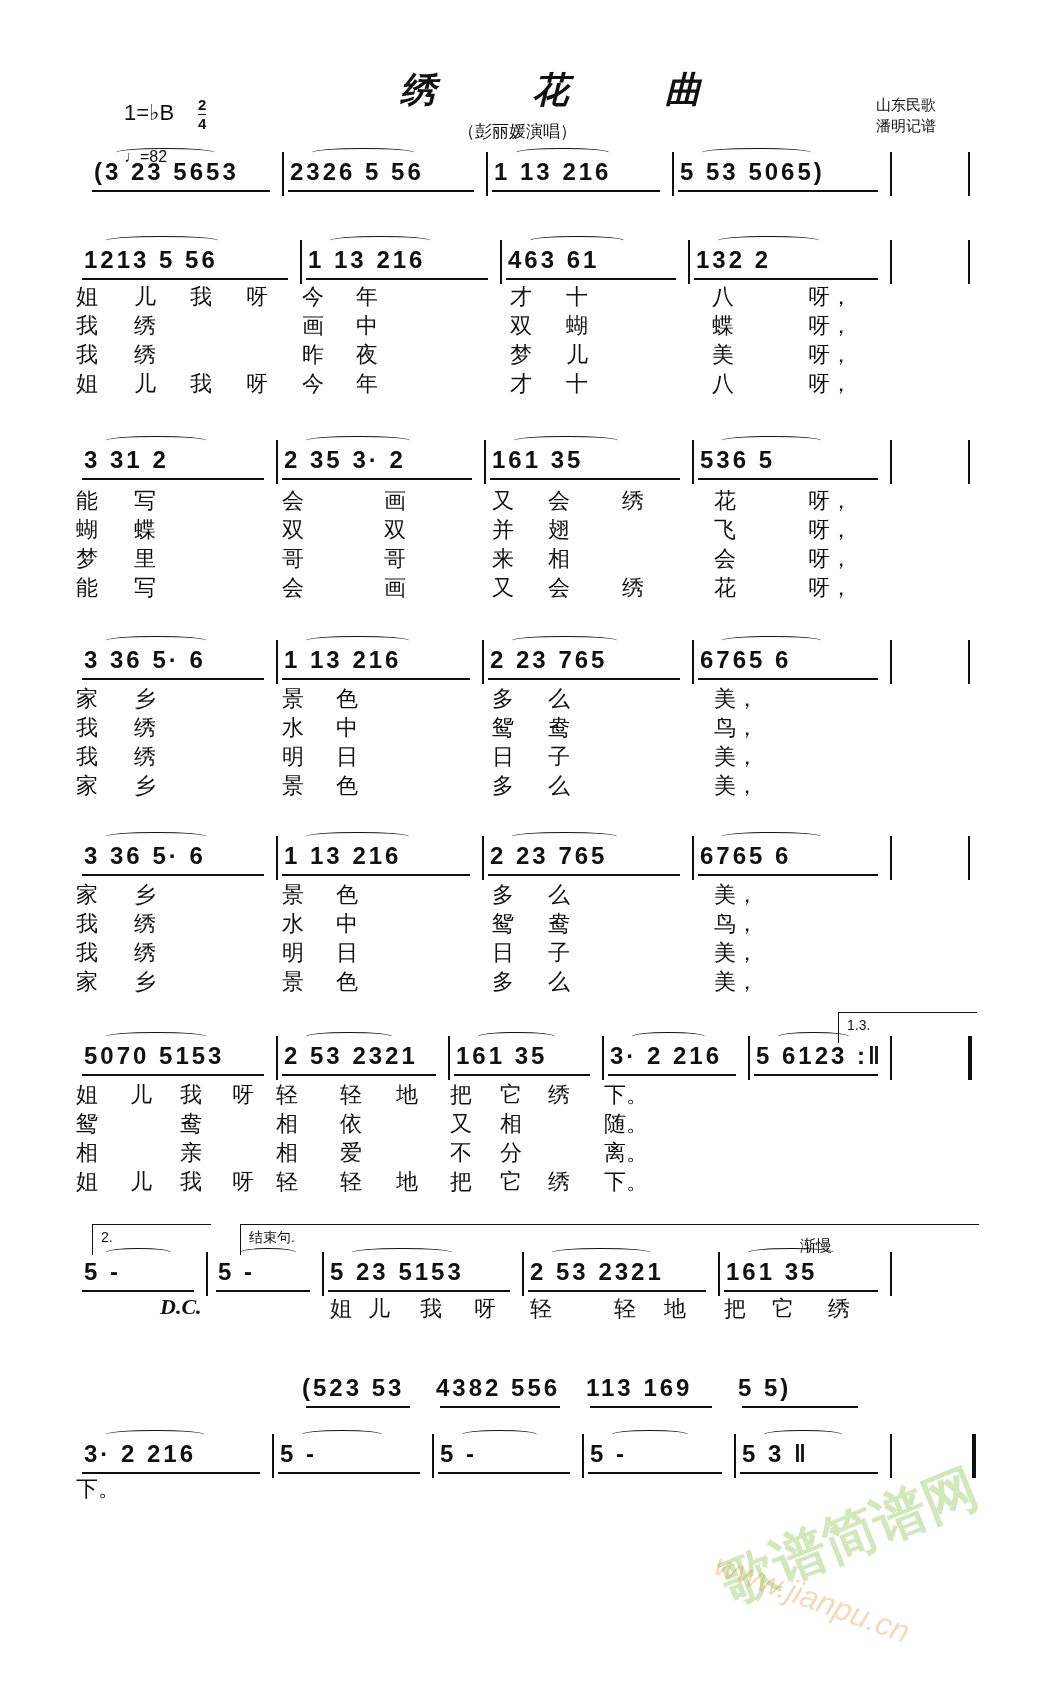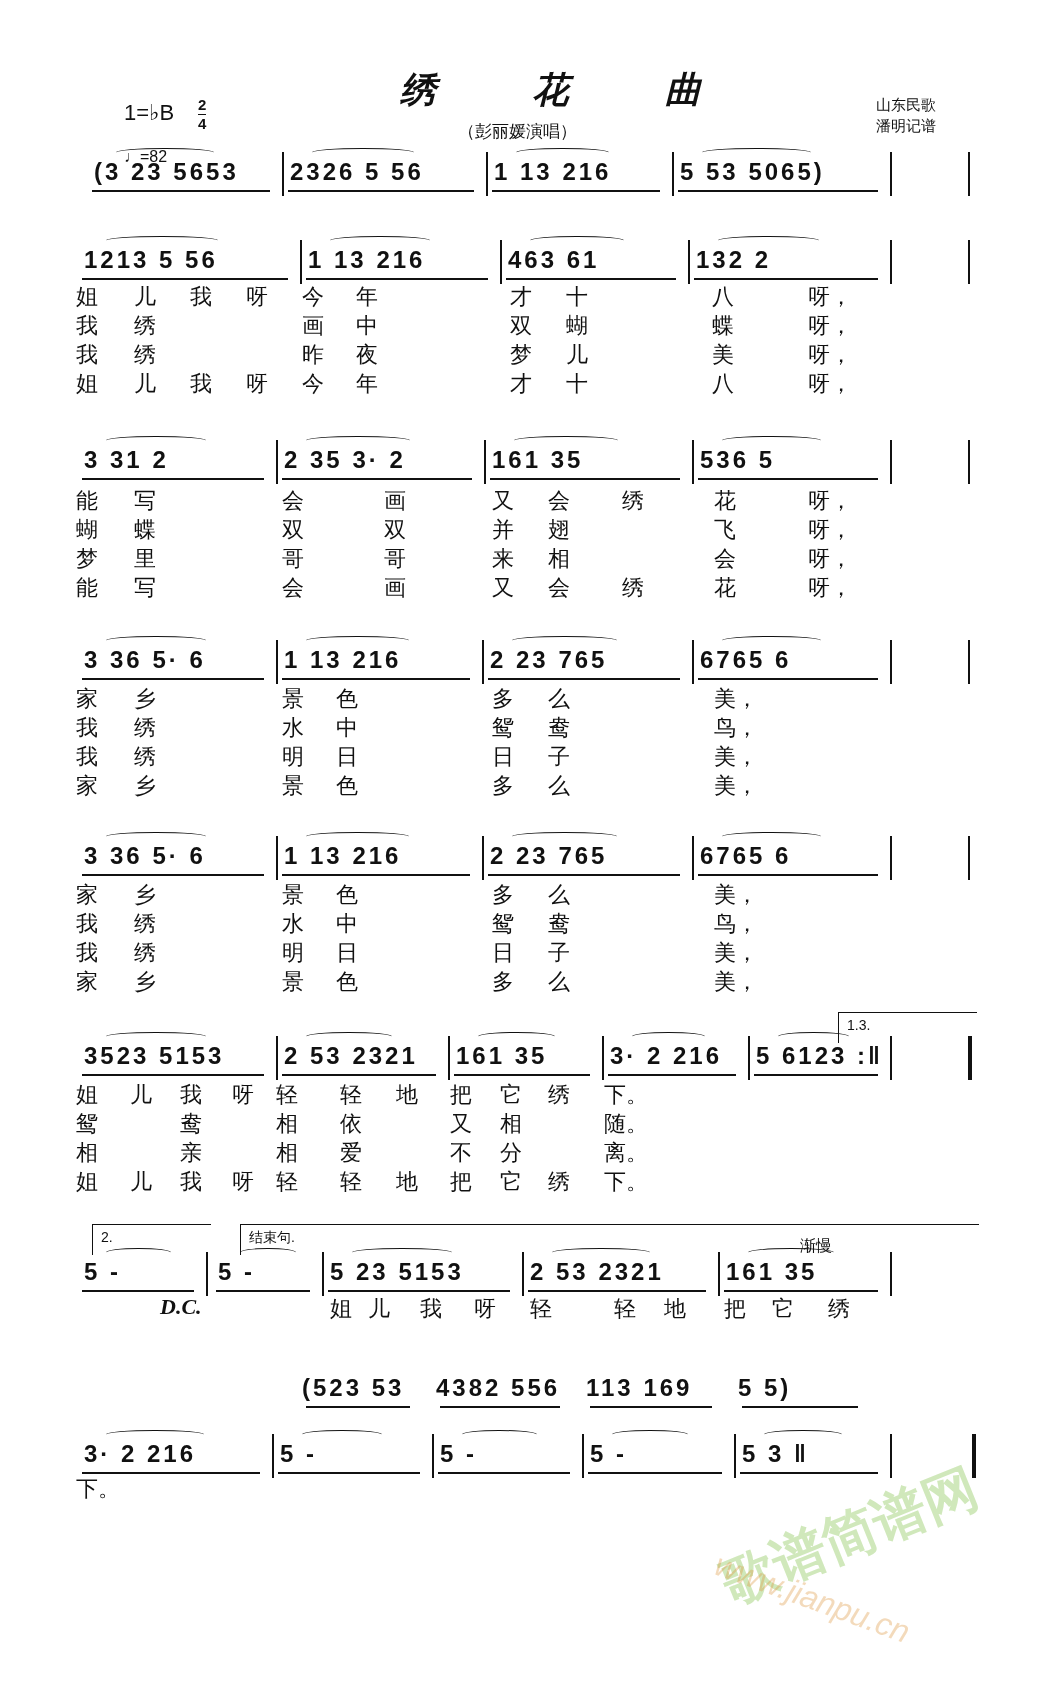--- a/index.html
+++ b/index.html
@@ -252,21 +252,21 @@
       <span class="lyric" style="left: 714px; top: 938px;">美，</span>
       <span class="lyric" style="left: 76px; top: 967px;">家</span>
       <span class="lyric" style="left: 134px; top: 967px;">乡</span>
       <span class="lyric" style="left: 282px; top: 967px;">景</span>
       <span class="lyric" style="left: 336px; top: 967px;">色</span>
       <span class="lyric" style="left: 492px; top: 967px;">多</span>
       <span class="lyric" style="left: 548px; top: 967px;">么</span>
       <span class="lyric" style="left: 714px; top: 967px;">美，</span>
     </div>
     <div class="row" style="top: 0px;">
-      <div class="grp notes" style="left: 84px; top: 1042px;">3523 5153</div>
+      <div class="grp notes" style="left: 84px; top: 1042px;">5070 5153</div>
       <div class="ul" style="left: 82px; width: 182px; top: 1074px;"></div>
       <div class="slur" style="left: 106px; width: 100px; top: 1032px;"></div>
       <div class="bar" style="left: 276px; top: 1036px; height: 44px;"></div>
       <div class="grp notes" style="left: 284px; top: 1042px;">2 53 2321</div>
       <div class="ul" style="left: 282px; width: 154px; top: 1074px;"></div>
       <div class="slur" style="left: 306px; width: 86px; top: 1032px;"></div>
       <div class="bar" style="left: 448px; top: 1036px; height: 44px;"></div>
       <div class="grp notes" style="left: 456px; top: 1042px;">161 35</div>
       <div class="ul" style="left: 454px; width: 136px; top: 1074px;"></div>
       <div class="slur" style="left: 478px; width: 77px; top: 1032px;"></div>

